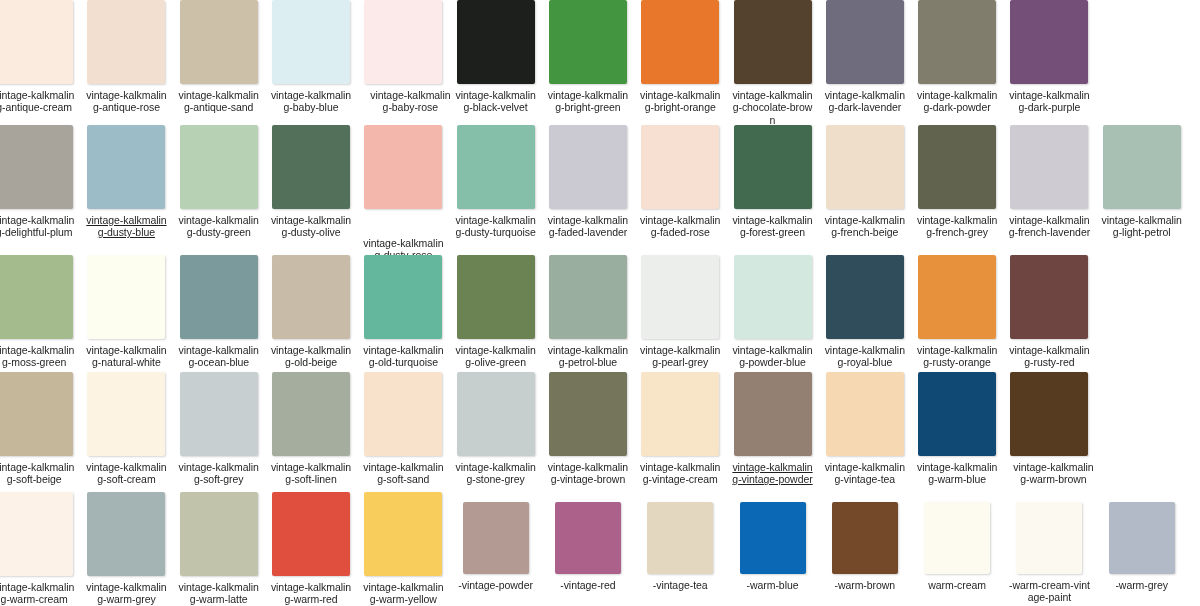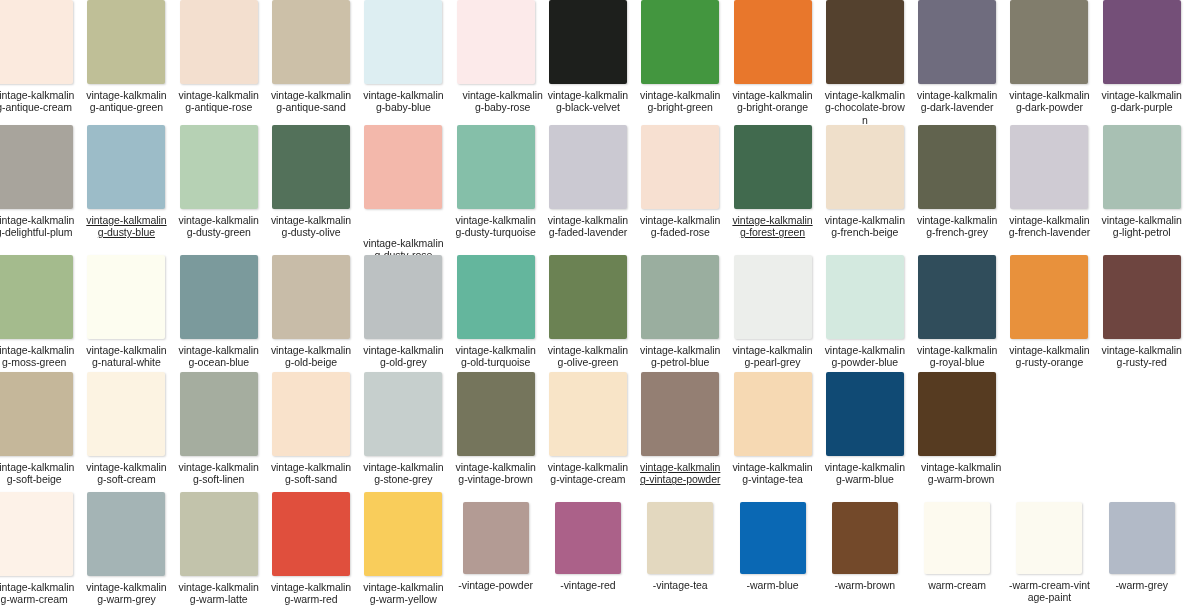--- a/index.html
+++ b/index.html
@@ -58,24 +58,20 @@
 </head>
 <body>
 
 <div id="swatch-grid" style="background: rgb(255, 255, 255);">
     <div class="swatch-row" style="top: 0px;">
       <div class="swatch-cell">
         <div class="swatch-chip" title="vintage-kalkmaling-antique-cream" style="background: rgb(251, 234, 222);"></div>
         <div class="swatch-label" style="color: rgb(31, 31, 31);">vintage-kalkmaling-antique-cream</div>
       </div>
       <div class="swatch-cell">
-        <div class="swatch-chip" title="vintage-kalkmaling-antique-green" style="background: rgb(191, 191, 151);"></div>
-        <div class="swatch-label" style="color: rgb(31, 31, 31);">vintage-kalkmaling-antique-green</div>
-      </div>
-      <div class="swatch-cell">
         <div class="swatch-chip" title="vintage-kalkmaling-antique-rose" style="background: rgb(243, 223, 207);"></div>
         <div class="swatch-label" style="color: rgb(31, 31, 31);">vintage-kalkmaling-antique-rose</div>
       </div>
       <div class="swatch-cell">
         <div class="swatch-chip" title="vintage-kalkmaling-antique-sand" style="background: rgb(204, 192, 168);"></div>
         <div class="swatch-label" style="color: rgb(31, 31, 31);">vintage-kalkmaling-antique-sand</div>
       </div>
       <div class="swatch-cell">
         <div class="swatch-chip" title="vintage-kalkmaling-baby-blue" style="background: rgb(221, 238, 242);"></div>
         <div class="swatch-label" style="color: rgb(31, 31, 31);">vintage-kalkmaling-baby-blue</div>
@@ -141,21 +137,21 @@
       <div class="swatch-cell">
         <div class="swatch-chip" title="vintage-kalkmaling-faded-lavender" style="background: rgb(203, 201, 210);"></div>
         <div class="swatch-label" style="color: rgb(31, 31, 31);">vintage-kalkmaling-faded-lavender</div>
       </div>
       <div class="swatch-cell">
         <div class="swatch-chip" title="vintage-kalkmaling-faded-rose" style="background: rgb(247, 224, 209);"></div>
         <div class="swatch-label" style="color: rgb(31, 31, 31);">vintage-kalkmaling-faded-rose</div>
       </div>
       <div class="swatch-cell">
         <div class="swatch-chip" title="vintage-kalkmaling-forest-green" style="background: rgb(65, 106, 78);"></div>
-        <div class="swatch-label" style="color: rgb(31, 31, 31); text-decoration: underline;">vintage-kalkmaling-forest-green</div>
+        <div class="swatch-label" style="color: rgb(31, 31, 31);">vintage-kalkmaling-forest-green</div>
       </div>
       <div class="swatch-cell">
         <div class="swatch-chip" title="vintage-kalkmaling-french-beige" style="background: rgb(239, 223, 202);"></div>
         <div class="swatch-label" style="color: rgb(31, 31, 31);">vintage-kalkmaling-french-beige</div>
       </div>
       <div class="swatch-cell">
         <div class="swatch-chip" title="vintage-kalkmaling-french-grey" style="background: rgb(97, 99, 78);"></div>
         <div class="swatch-label" style="color: rgb(31, 31, 31);">vintage-kalkmaling-french-grey</div>
       </div>
       <div class="swatch-cell">
@@ -178,24 +174,20 @@
       </div>
       <div class="swatch-cell">
         <div class="swatch-chip" title="vintage-kalkmaling-ocean-blue" style="background: rgb(123, 154, 156);"></div>
         <div class="swatch-label" style="color: rgb(31, 31, 31);">vintage-kalkmaling-ocean-blue</div>
       </div>
       <div class="swatch-cell">
         <div class="swatch-chip" title="vintage-kalkmaling-old-beige" style="background: rgb(200, 188, 168);"></div>
         <div class="swatch-label" style="color: rgb(31, 31, 31);">vintage-kalkmaling-old-beige</div>
       </div>
       <div class="swatch-cell">
-        <div class="swatch-chip" title="vintage-kalkmaling-old-grey" style="background: rgb(188, 193, 194);"></div>
-        <div class="swatch-label" style="color: rgb(31, 31, 31);">vintage-kalkmaling-old-grey</div>
-      </div>
-      <div class="swatch-cell">
         <div class="swatch-chip" title="vintage-kalkmaling-old-turquoise" style="background: rgb(100, 182, 157);"></div>
         <div class="swatch-label" style="color: rgb(31, 31, 31);">vintage-kalkmaling-old-turquoise</div>
       </div>
       <div class="swatch-cell">
         <div class="swatch-chip" title="vintage-kalkmaling-olive-green" style="background: rgb(107, 130, 83);"></div>
         <div class="swatch-label" style="color: rgb(31, 31, 31);">vintage-kalkmaling-olive-green</div>
       </div>
       <div class="swatch-cell">
         <div class="swatch-chip" title="vintage-kalkmaling-petrol-blue" style="background: rgb(154, 174, 159);"></div>
         <div class="swatch-label" style="color: rgb(31, 31, 31);">vintage-kalkmaling-petrol-blue</div>
@@ -222,20 +214,24 @@
       </div>
     </div>
     <div class="swatch-row" style="top: 372px;">
       <div class="swatch-cell">
         <div class="swatch-chip" title="vintage-kalkmaling-soft-beige" style="background: rgb(197, 183, 154);"></div>
         <div class="swatch-label" style="color: rgb(31, 31, 31);">vintage-kalkmaling-soft-beige</div>
       </div>
       <div class="swatch-cell">
         <div class="swatch-chip" title="vintage-kalkmaling-soft-cream" style="background: rgb(252, 243, 226);"></div>
         <div class="swatch-label" style="color: rgb(31, 31, 31);">vintage-kalkmaling-soft-cream</div>
+      </div>
+      <div class="swatch-cell">
+        <div class="swatch-chip" title="vintage-kalkmaling-soft-grey" style="background: rgb(199, 207, 208);"></div>
+        <div class="swatch-label" style="color: rgb(31, 31, 31);">vintage-kalkmaling-soft-grey</div>
       </div>
       <div class="swatch-cell">
         <div class="swatch-chip" title="vintage-kalkmaling-soft-linen" style="background: rgb(165, 173, 159);"></div>
         <div class="swatch-label" style="color: rgb(31, 31, 31);">vintage-kalkmaling-soft-linen</div>
       </div>
       <div class="swatch-cell">
         <div class="swatch-chip" title="vintage-kalkmaling-soft-sand" style="background: rgb(249, 226, 203);"></div>
         <div class="swatch-label" style="color: rgb(31, 31, 31);">vintage-kalkmaling-soft-sand</div>
       </div>
       <div class="swatch-cell">

